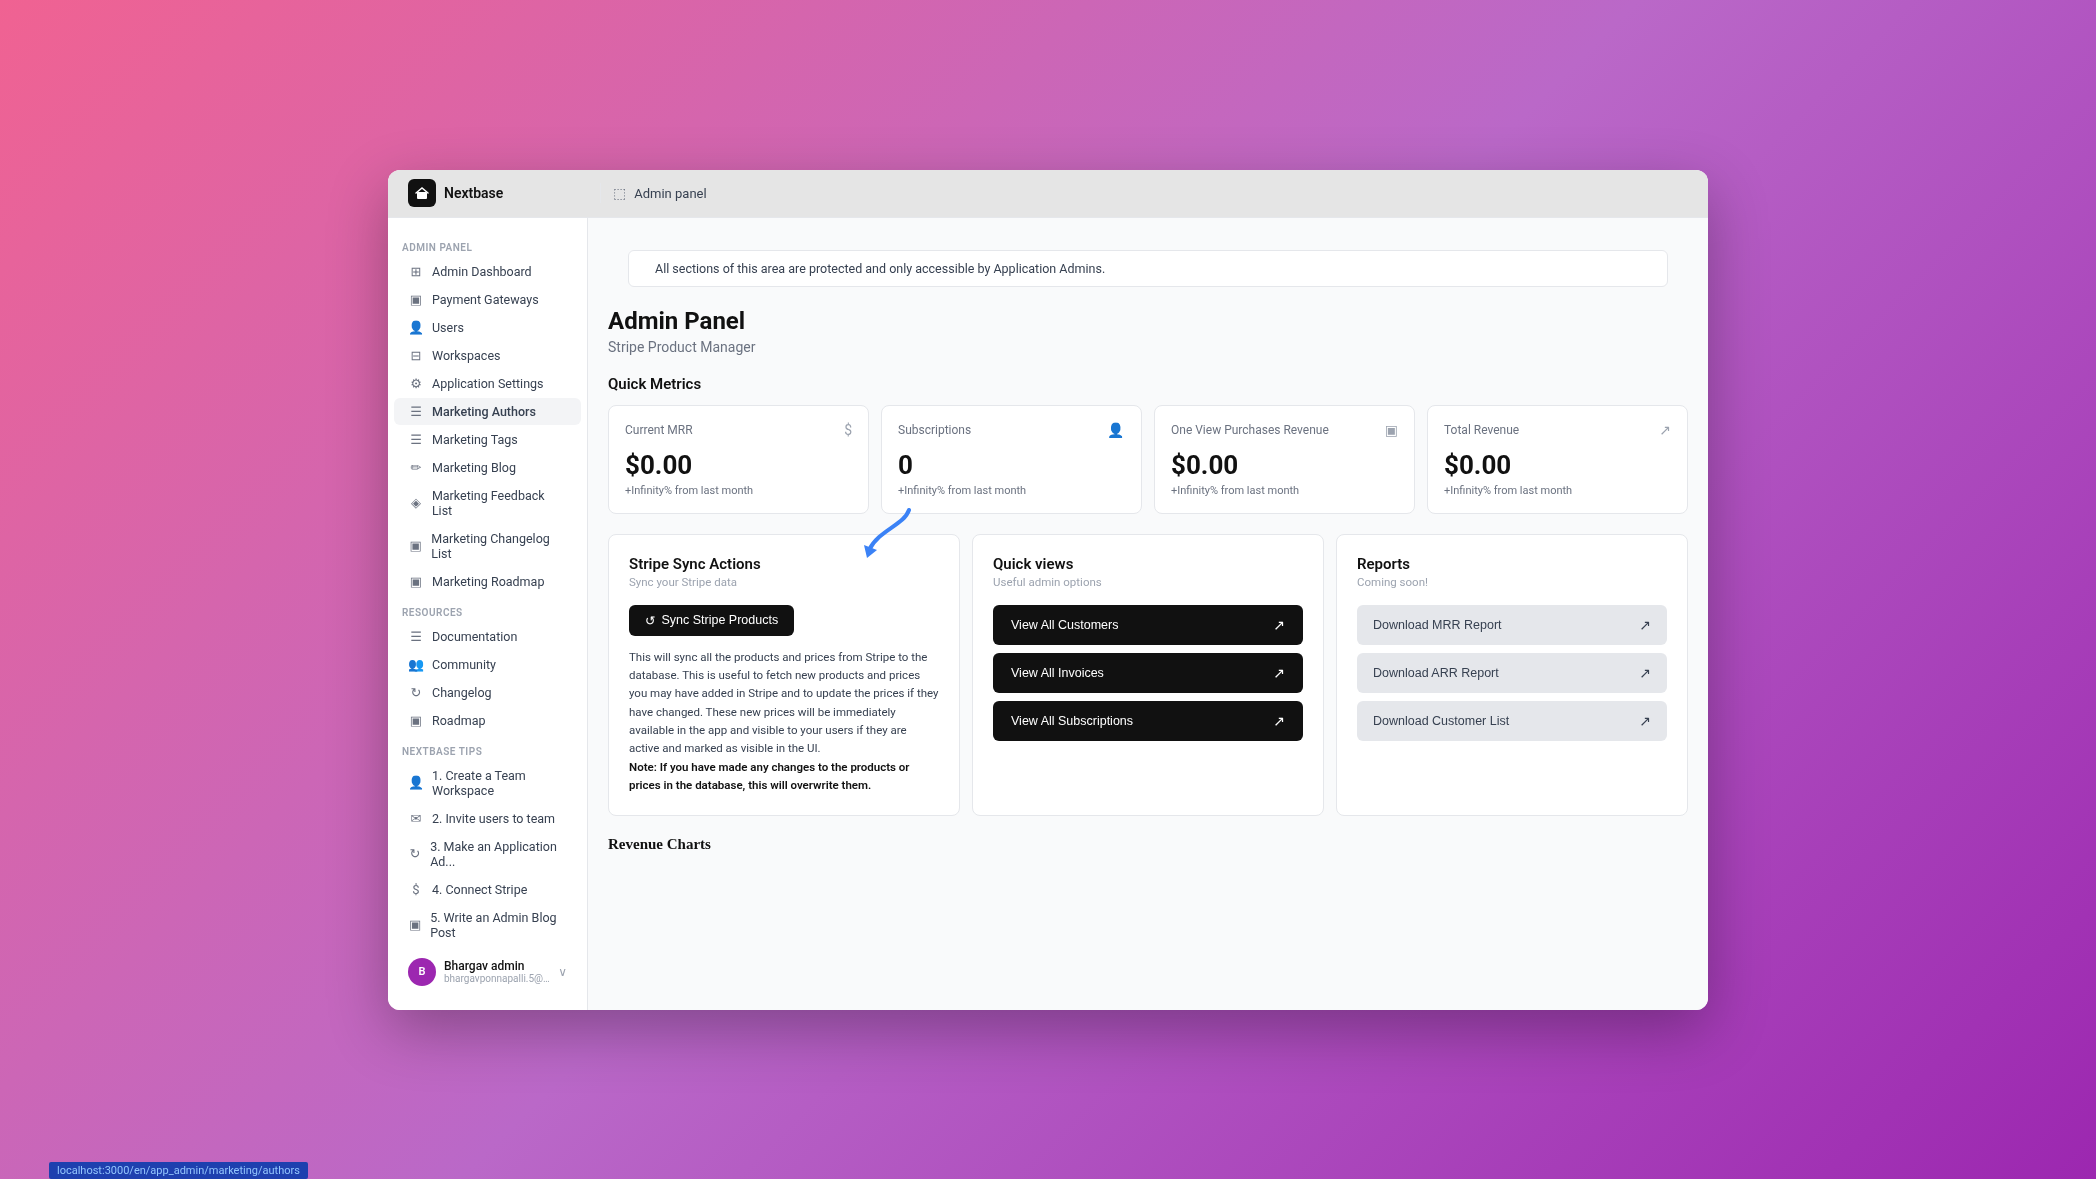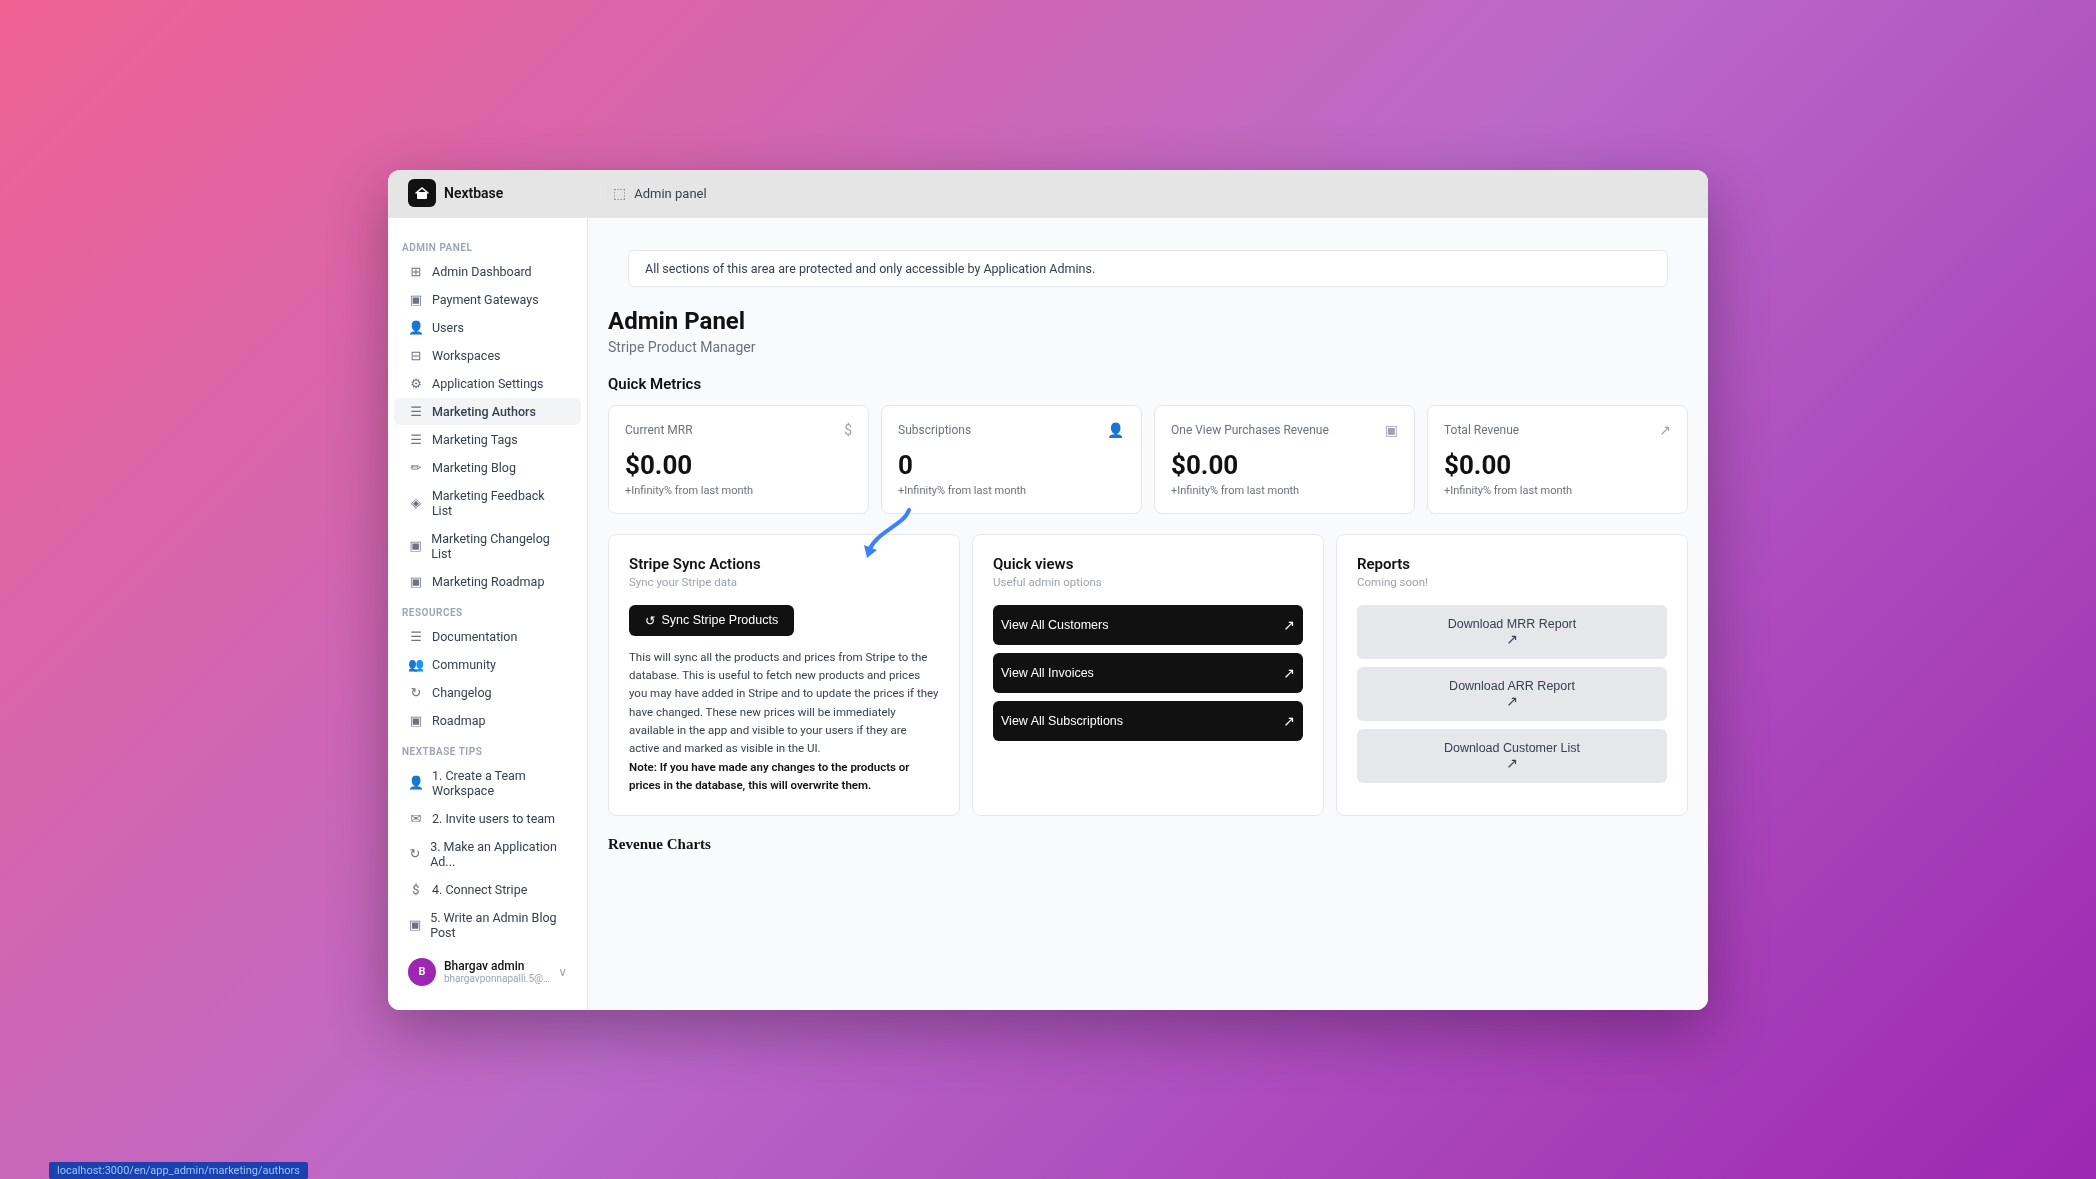--- a/index.html
+++ b/index.html
@@ -159,21 +159,21 @@
       flex: 1;
       overflow-y: auto;
       background: #f9fafb;
       padding: 0;
     }
     
     .alert-banner {
       background: #fff;
       border: 1px solid #e5e7eb;
       border-radius: 6px;
-      padding: 10px 16px;
+      padding: 10px 26px;
       font-size: 12.5px;
       color: #374151;
       margin: 16px 20px 0;
     }
     
     .page-header {
       padding: 20px 20px 0;
     }
     .page-title {
       font-size: 24px;
@@ -288,21 +288,21 @@
     }
     
     .qv-btn {
       display: flex;
       align-items: center;
       justify-content: space-between;
       background: #111;
       color: #fff;
       border: none;
       border-radius: 6px;
-      padding: 12px 8px;
+      padding: 12px 18px;
       font-size: 12.5px;
       font-weight: 500;
       cursor: pointer;
       width: 100%;
       margin-bottom: 8px;
       text-align: left;
     }
     .qv-btn:last-child { margin-bottom: 0; }
     .qv-arrow { font-size: 14px; }
     
@@ -314,21 +314,20 @@
       color: #374151;
       border: none;
       border-radius: 6px;
       padding: 12px 16px;
       font-size: 12.5px;
       font-weight: 500;
       cursor: pointer;
       width: 100%;
       margin-bottom: 8px;
       text-align: left;
-      flex-direction: column;
     }
     .report-btn:last-child { margin-bottom: 0; }
     
     .revenue-section {
       padding: 0 20px 20px;
       font-family: Liberation Serif, serif;
     }
     
     .blue-arrow-svg {
       position: absolute;

